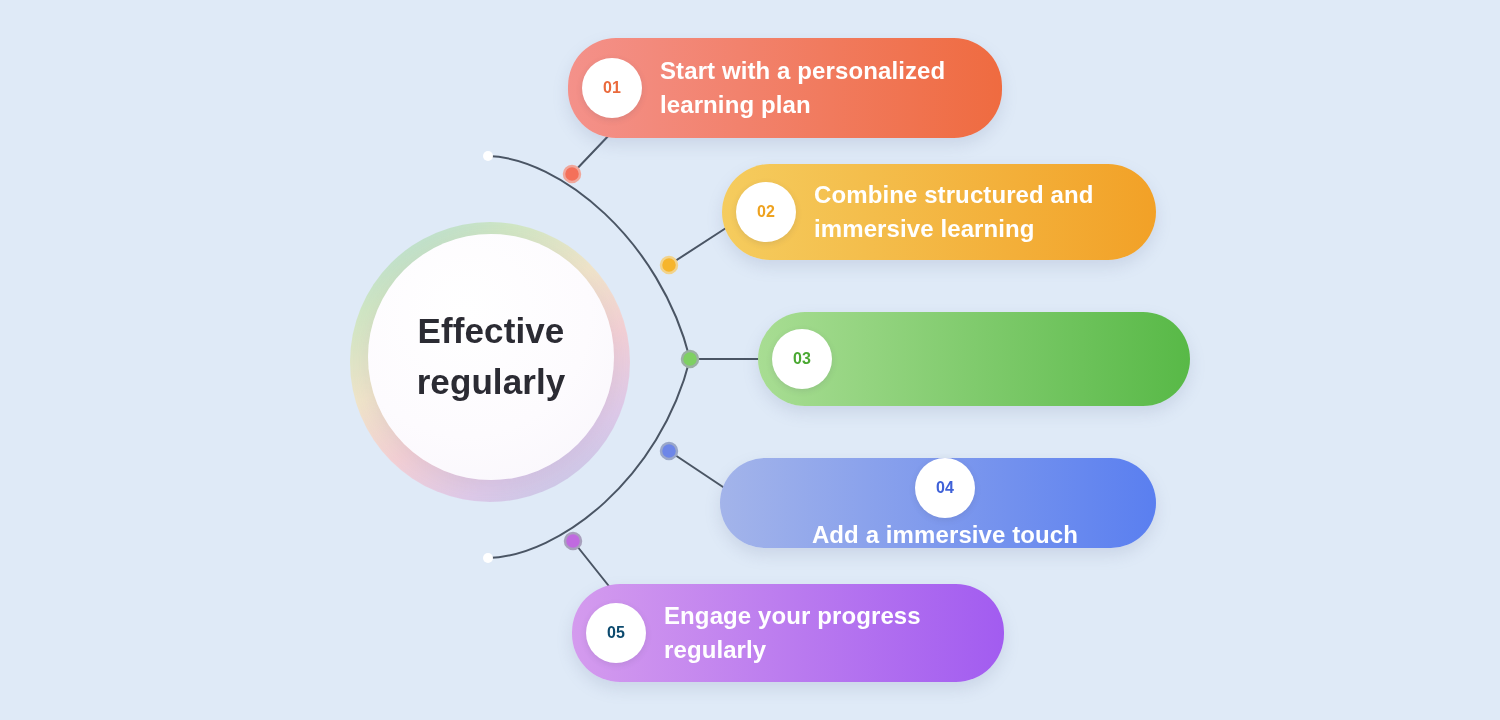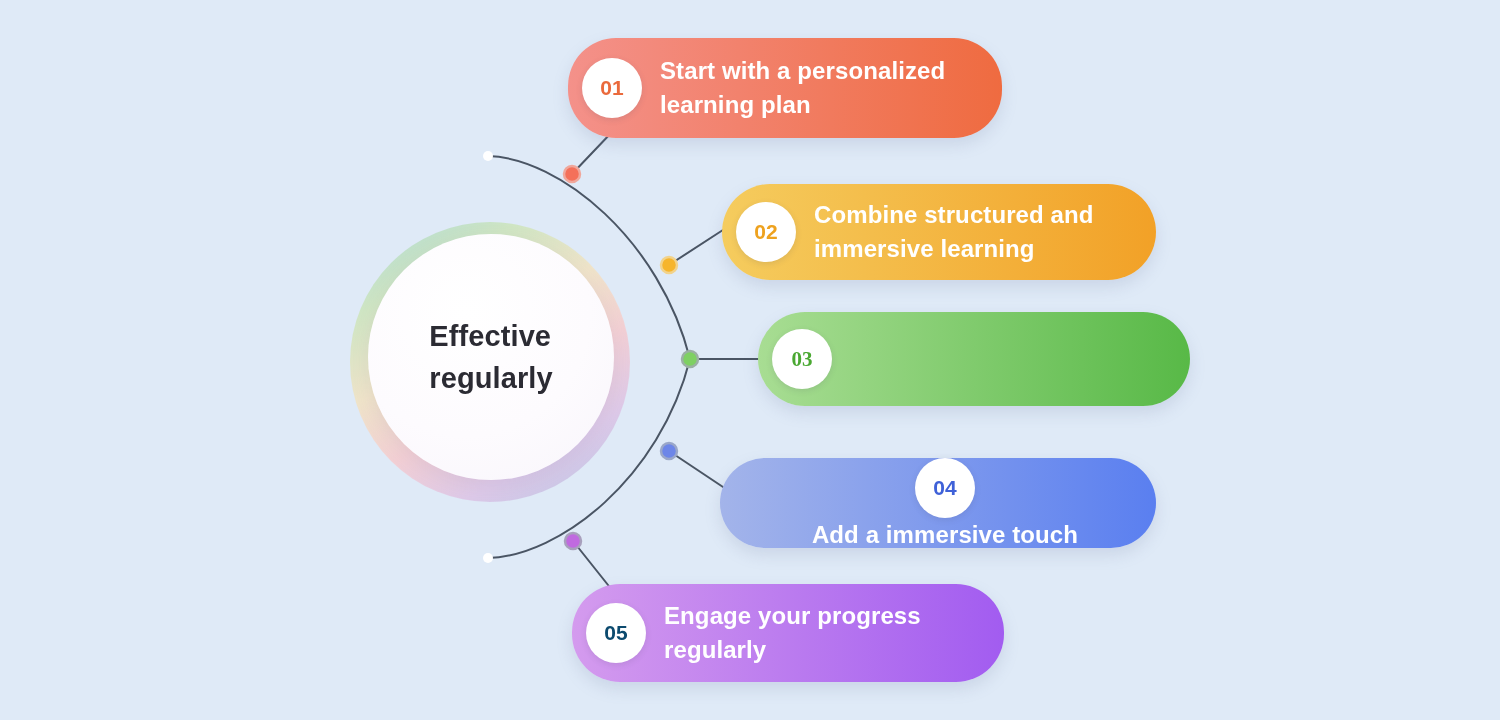--- a/index.html
+++ b/index.html
@@ -34,60 +34,60 @@
   .hub-inner {
     position: absolute;
     left: 368px; top: 234px;
     width: 246px; height: 246px;
     border-radius: 50%;
     background: radial-gradient(circle at 40% 32%, #ffffff 0%, #fdfbfe 55%, #f8f5fb 100%);
     box-shadow: 0 6px 18px rgba(120,110,150,0.10);
     display: flex; align-items: center; justify-content: center;
   }
   .hub-title {
-    font-size: 29px;
+    font-size: 35px;
     font-weight: bold;
     color: #2b2b33;
-    text-align: left;
+    text-align: center;
     line-height: 1.45;
     letter-spacing: .1px;
   }
 
   
   .card {
     position: absolute;
     display: flex;
     align-items: center;
     border-radius: 48px;
     box-shadow: 0 7px 16px rgba(110,120,160,0.18);
     padding-left: 14px;
   }
   .badge {
     flex: 0 0 auto;
     width: 60px; height: 60px;
     border-radius: 50%;
     background: #ffffff;
     display: flex; align-items: center; justify-content: center;
-    font-size: 21px; font-weight: bold;
+    font-size: 16px; font-weight: bold;
     box-shadow: 0 2px 6px rgba(60,60,90,0.13);
   }
   .card-label {
     color: #ffffff;
     font-size: 24px;
     font-weight: bold;
     line-height: 1.42;
     margin-left: 18px;
     margin-right: 18px;
     letter-spacing: .1px;
     white-space: pre-line;
   }
 
   
   #card-1 { left: 568px; top: 38px;  width: 434px; height: 100px; }
-  #card-2 { left: 722px; top: 184px; width: 434px; height: 96px;  }
+  #card-2 { left: 722px; top: 164px; width: 434px; height: 96px;  }
   #card-3 { left: 758px; top: 312px; width: 432px; height: 94px;  }
   #card-4 { left: 720px; top: 458px; width: 436px; height: 90px; flex-direction: column;  }
   #card-5 { left: 572px; top: 584px; width: 432px; height: 98px;  }
 </style>
 </head>
 <body>
 
 <div id="canvas" style="background: rgb(223, 234, 247);">
 
   <svg id="connectors" viewBox="0 0 1500 720" width="1500" height="720">
@@ -124,21 +124,21 @@
   </div>
 
   <div class="card" id="card-2" style="background: linear-gradient(90deg, rgb(245, 204, 94) 0%, rgb(242, 161, 39) 100%);">
     <div class="badge" style="color: rgb(238, 162, 31);">
         <span>02</span>
       </div>
     <div class="card-label">Combine structured and
 immersive learning</div>
   </div>
 
-  <div class="card" id="card-3" style="background: linear-gradient(90deg, rgb(168, 221, 147) 0%, rgb(88, 185, 71) 100%); font-family: Liberation Serif, serif;">
+  <div class="card" id="card-3" style="background: linear-gradient(90deg, rgb(168, 221, 147) 0%, rgb(88, 185, 71) 100%);">
     <div class="badge" style="color: rgb(74, 168, 50);">
         <span>03</span>
       </div>
   </div>
 
   <div class="card" id="card-4" style="background: linear-gradient(90deg, rgb(163, 180, 234) 0%, rgb(90, 127, 240) 100%);">
     <div class="badge" style="color: rgb(63, 97, 216);">
         <span>04</span>
       </div>
     <div class="card-label">Add a immersive touch</div>

